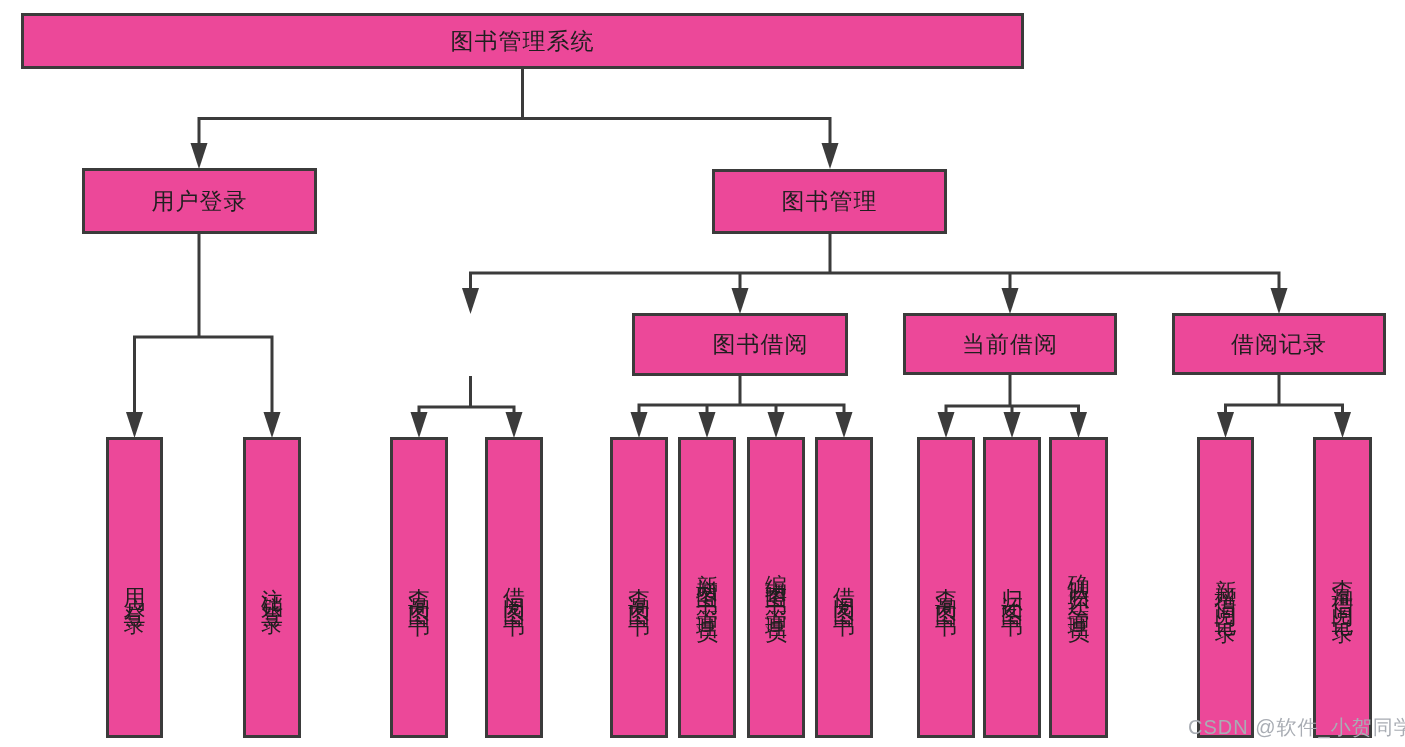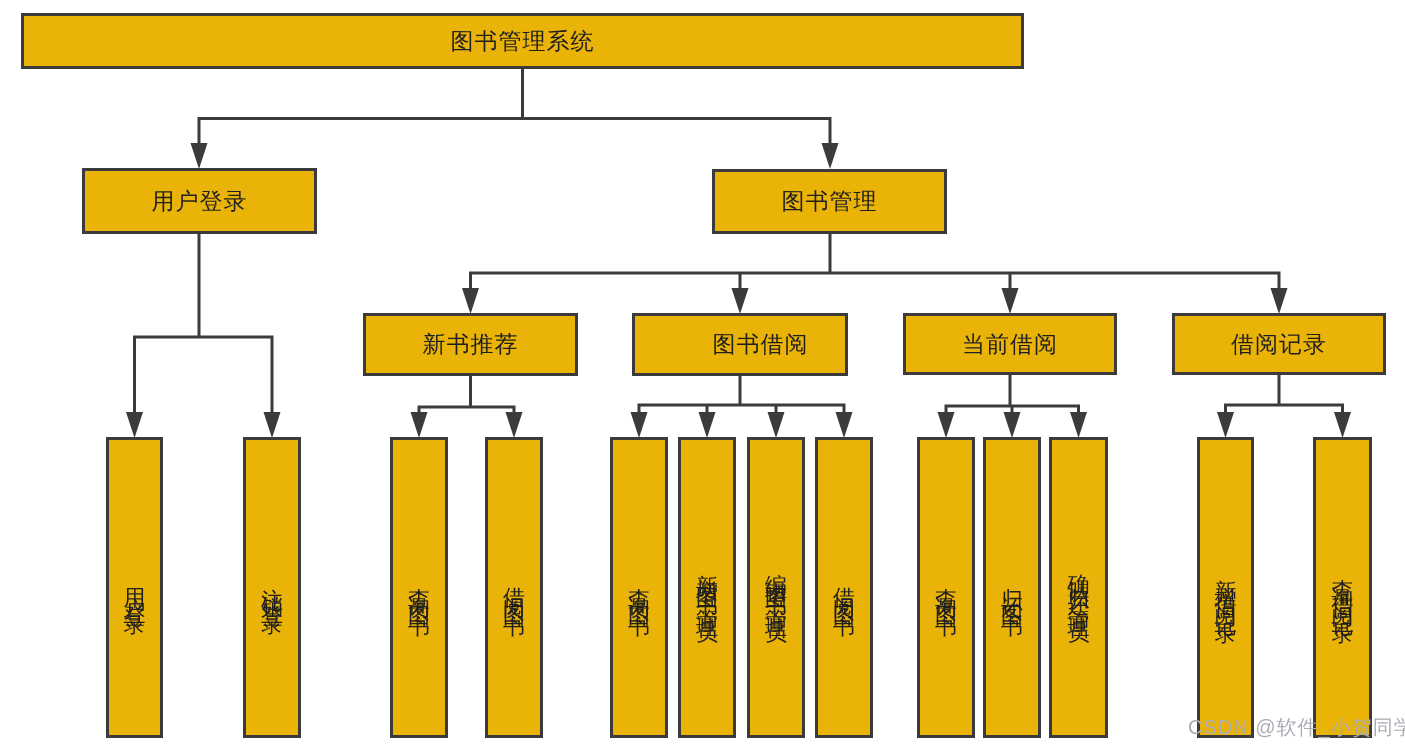--- a/index.html
+++ b/index.html
@@ -12,21 +12,21 @@
     width: 1405px;
     height: 747px;
     background: #ffffff;
     font-family: "Liberation Sans", sans-serif;
     overflow: hidden;
   }
   .node {
     position: absolute;
     box-sizing: border-box;
     border: 3px solid #3b3b3b;
-    background: #eab308;
+    background: #ec4899;
     display: flex;
     align-items: center;
     justify-content: center;
     color: #1f1f1f;
   }
   .h-node {
     font-size: 23px;
     letter-spacing: 1px;
     font-weight: 400;
   }
@@ -101,21 +101,20 @@
       <polygon points="1217,412 1234,412 1225.5,438"></polygon>
       <polygon points="1334,412 1351,412 1342.5,438"></polygon>
     </g>
   </svg>
 
   <div class="node h-node" style="left:21px; top:13px; width:1003px; height:56px;">图书管理系统</div>
 
   <div class="node h-node" style="left:82px; top:168px; width:235px; height:66px;">用户登录</div>
   <div class="node h-node" style="left:712px; top:169px; width:235px; height:65px;text-align:right;">图书管理</div>
 
-  <div class="node h-node" style="left:363px; top:313px; width:215px; height:63px;">新书推荐</div>
   <div class="node h-node" style="left:632px; top:313px; width:216px; height:63px;padding-left:41px;">图书借阅</div>
   <div class="node h-node" style="left:903px; top:313px; width:214px; height:62px;">当前借阅</div>
   <div class="node h-node" style="left:1172px; top:313px; width:214px; height:62px;">借阅记录</div>
 
   <div class="node leaf" style="left:106px; top:437px; width:57px; height:301px;">
     <span>用户登录</span>
   </div>
   <div class="node leaf" style="left:243px; top:437px; width:58px; height:301px;">
     <span>注销登录</span>
   </div>

